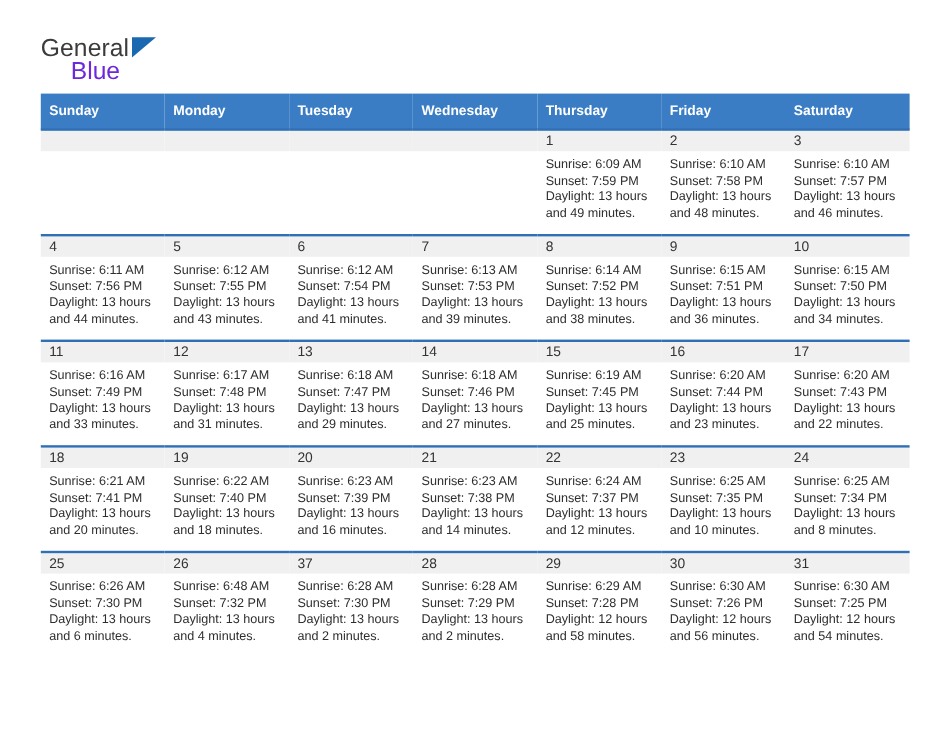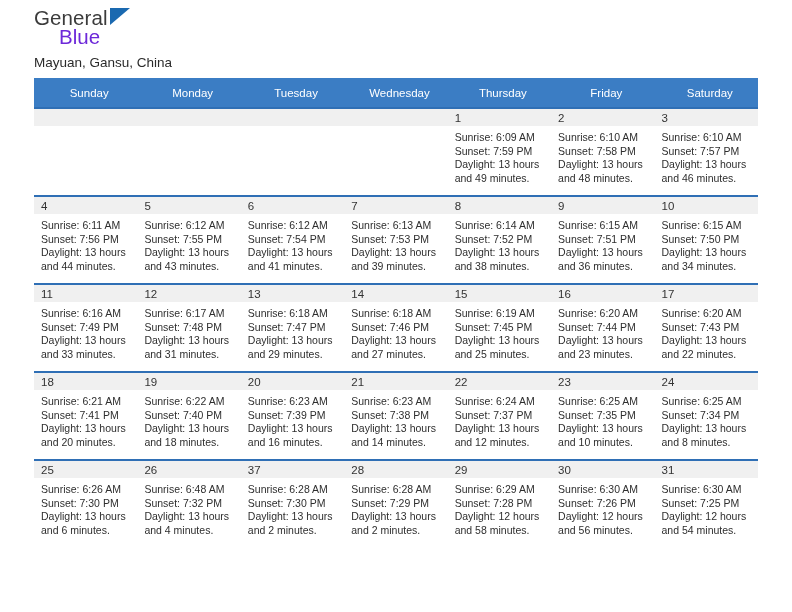--- a/index.html
+++ b/index.html
@@ -19,25 +19,24 @@
     width: 792px;
     height: 612px;
     box-sizing: border-box;
     padding: 0 34px;
   }
 
   
   .topbar {
     display: flex;
     align-items: flex-start;
-    justify-content: flex-end;
+    justify-content: flex-start;
     padding-top: 28px;
     height: 72px;
     box-sizing: border-box;
-    flex-direction: column;
   }
   .logo {
     position: relative;
     width: 110px;
     padding-top: 2px;
   }
   .logo-line1 {
     font-size: 20.5px;
     color: #3b3b3b;
     letter-spacing: 0.1px;
@@ -82,23 +81,23 @@
   
   .calendar {
     width: 724px;
     border-collapse: collapse;
     table-layout: fixed;
     margin-top: 6px;
   }
   .calendar th {
     background: #3b7dc4;
     color: #ffffff;
-    font-weight: normal;
+    font-weight: bold;
     font-size: 11.5px;
-    text-align: center;
+    text-align: left;
     padding: 5px 0 5px 7px;
     height: 19px;
     border: none;
   }
   .calendar td {
     vertical-align: top;
     padding: 0;
     border-top: 2px solid #2f6fb5;
     height: 88px;
     box-sizing: border-box;
@@ -134,21 +133,20 @@
 
 <div class="page">
 
   <div class="topbar">
     <div class="logo">
       <div class="logo-line1">General</div>
       <div class="logo-triangle"></div>
       <div class="logo-line2">Blue</div>
     </div>
     <div class="title-block">
-      <div class="cal-subtitle">Mayuan, Gansu, China</div>
     </div>
   </div>
 
   <table class="calendar">
     <thead>
       <tr>
         <th>Sunday</th>
         <th>Monday</th>
         <th>Tuesday</th>
         <th>Wednesday</th>

